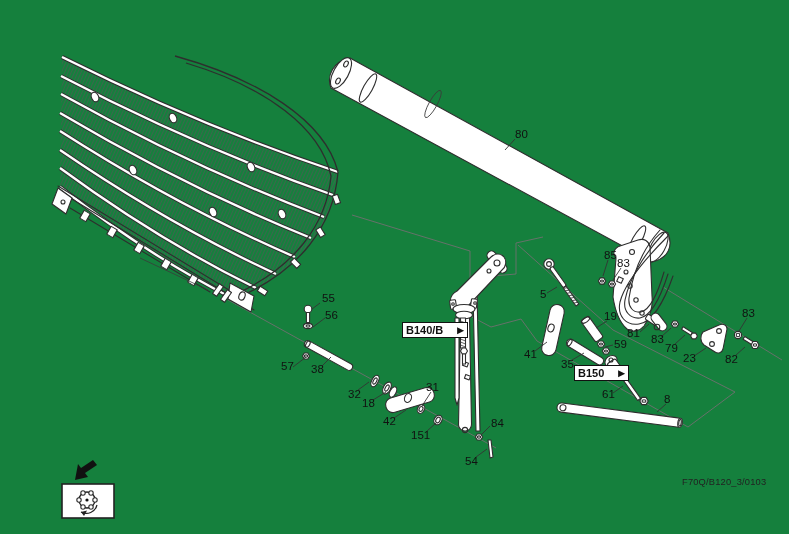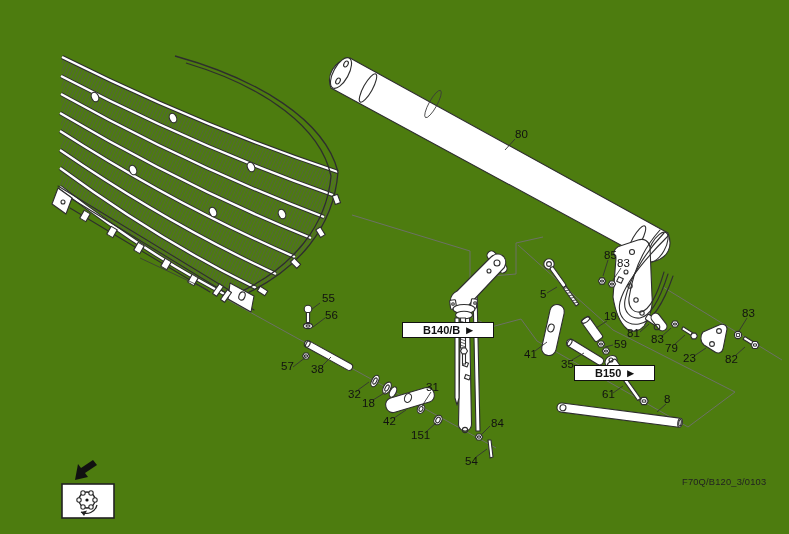--- a/index.html
+++ b/index.html
@@ -1,29 +1,29 @@
 <!DOCTYPE html>
 <html><head>
 <meta charset="utf-8">
 <style>
   html,body{margin:0;padding:0;background:#ffffff;}
-  .stage{position:relative;width:789px;height:534px;background:#4d7c0f;overflow:hidden;
+  .stage{position:relative;width:789px;height:534px;background:#15803d;overflow:hidden;
          font-family:"Liberation Sans",sans-serif;}
   svg{position:absolute;left:0;top:0;}
   .ln{fill:none;stroke:#2e2e2e;stroke-width:1.1;stroke-linecap:round;stroke-linejoin:round;}
   .fw{fill:#ffffff;stroke:#2e2e2e;stroke-width:1.1;stroke-linejoin:round;}
   .thin{fill:none;stroke:#3a3a3a;stroke-width:0.8;}
   .phantom{fill:none;stroke:#6f6f6f;stroke-width:0.9;stroke-linejoin:round;}
   .ldr{stroke:#333333;stroke-width:0.9;}
   .ribO{fill:none;stroke:#2e2e2e;stroke-width:4.2;}
   .ribI{fill:none;stroke:#ffffff;stroke-width:2.3;}
   .rim{fill:none;stroke:#2e2e2e;stroke-width:1.3;}
   #labelsLayer text{font-family:"Liberation Sans",sans-serif;font-size:11.5px;fill:#111;}
-  .refbox{position:absolute;display:flex;align-items:center;gap:6px;background:#ffffff;
-          border:1.6px solid #111;padding:0 20px;height:14px;font-size:11px;font-weight:bold;
+  .refbox{position:absolute;display:flex;align-items:center;gap:14px;background:#ffffff;
+          border:1.6px solid #111;padding:0 3px;height:14px;font-size:11px;font-weight:bold;
           color:#111;line-height:14px;white-space:nowrap;}
   .refbox .tri{font-size:8.5px;line-height:14px;}
   .figcode{position:absolute;left:682px;top:477px;font-size:9.3px;color:#222;letter-spacing:0.2px;}
 </style>
 </head>
 <body>
 
 <div class="stage">
 
 <svg width="789" height="534" viewBox="0 0 789 534">

